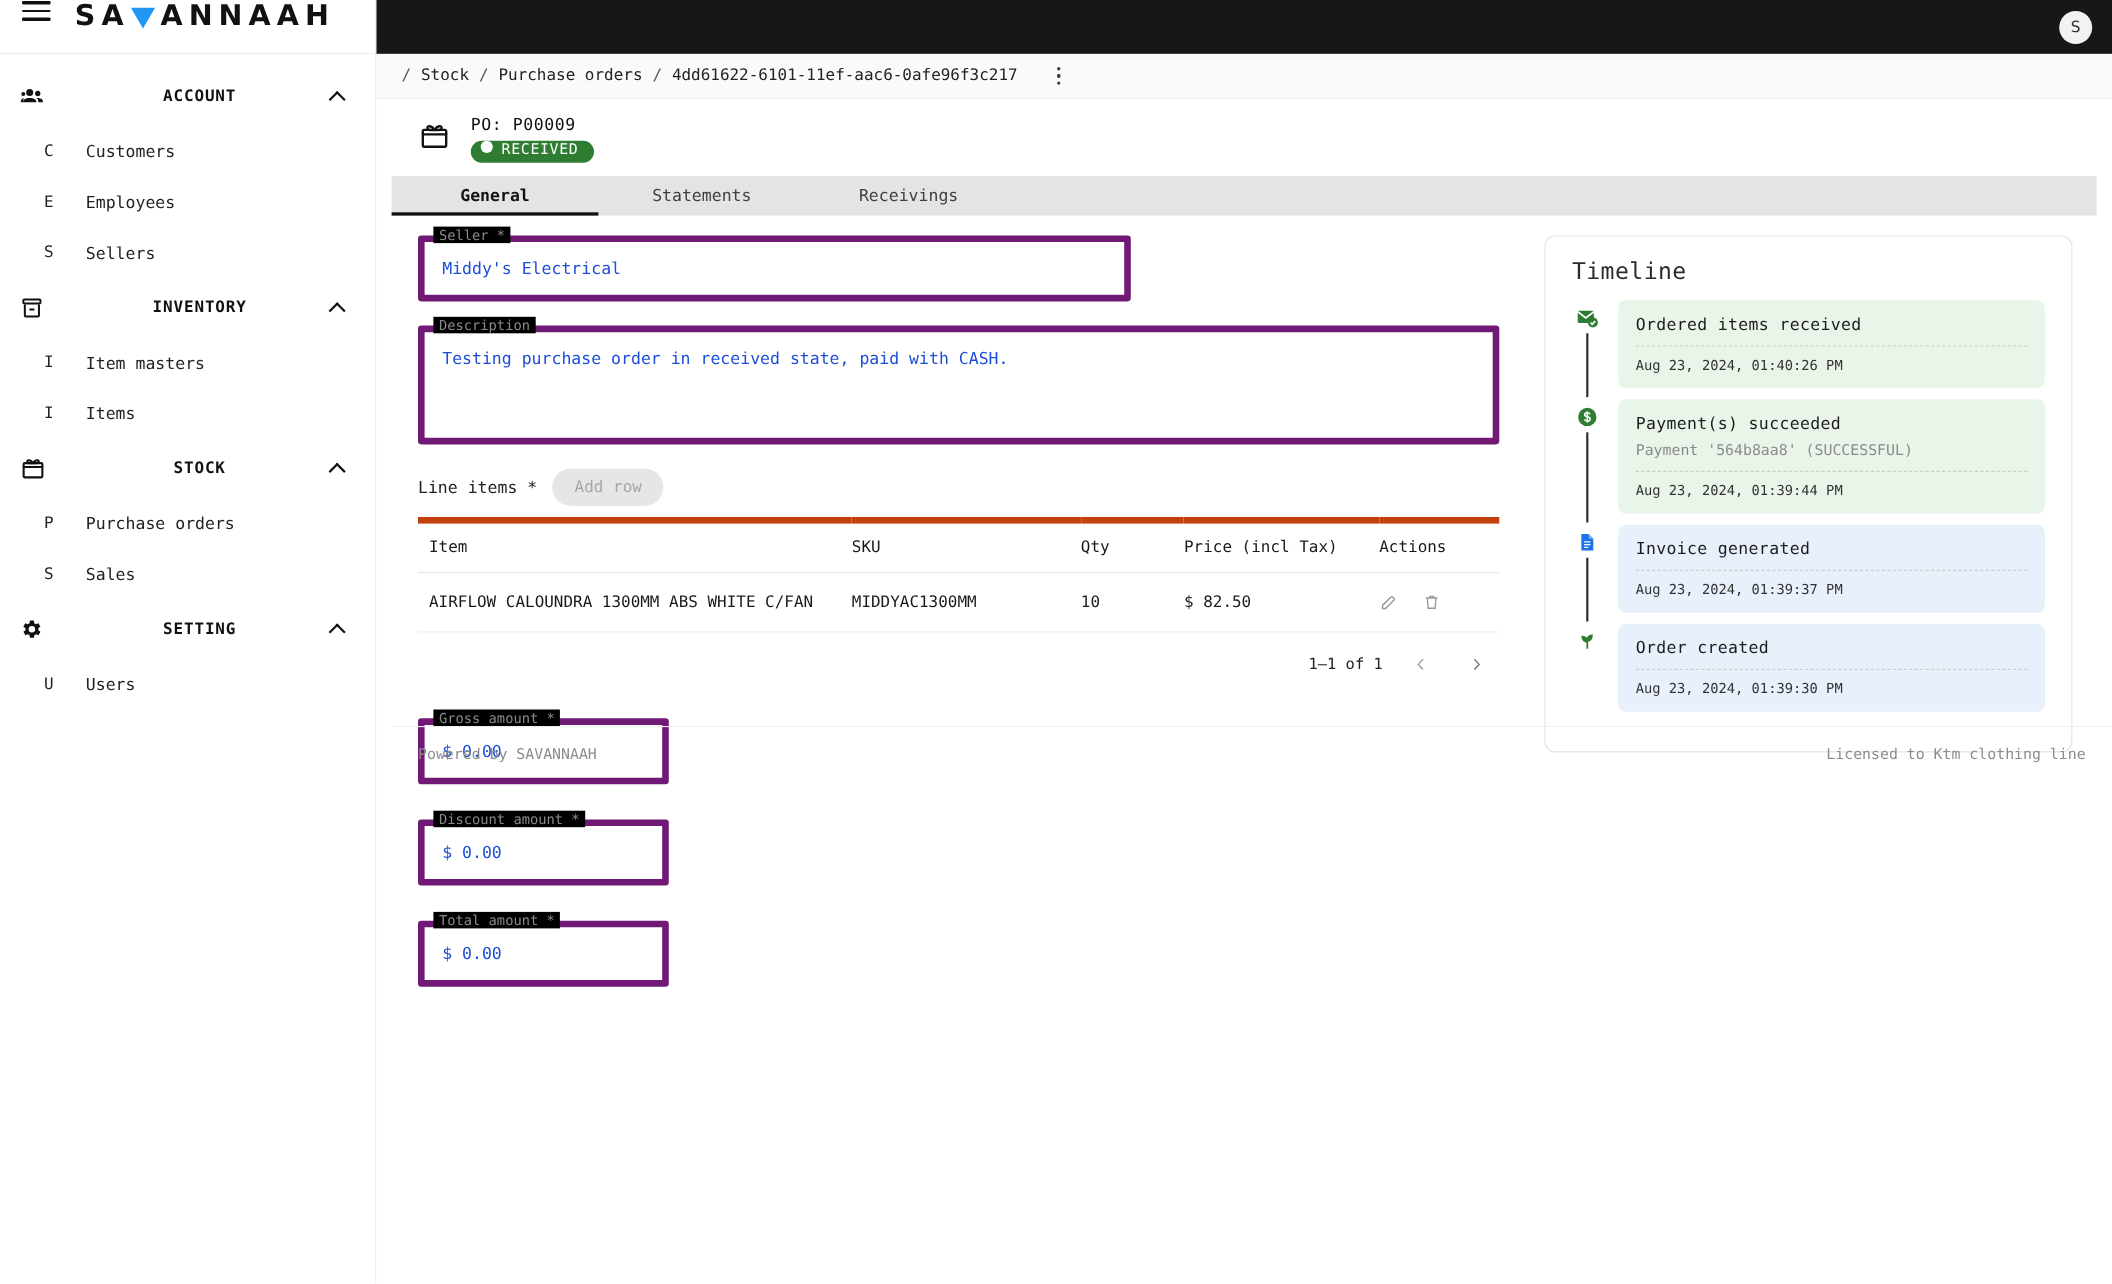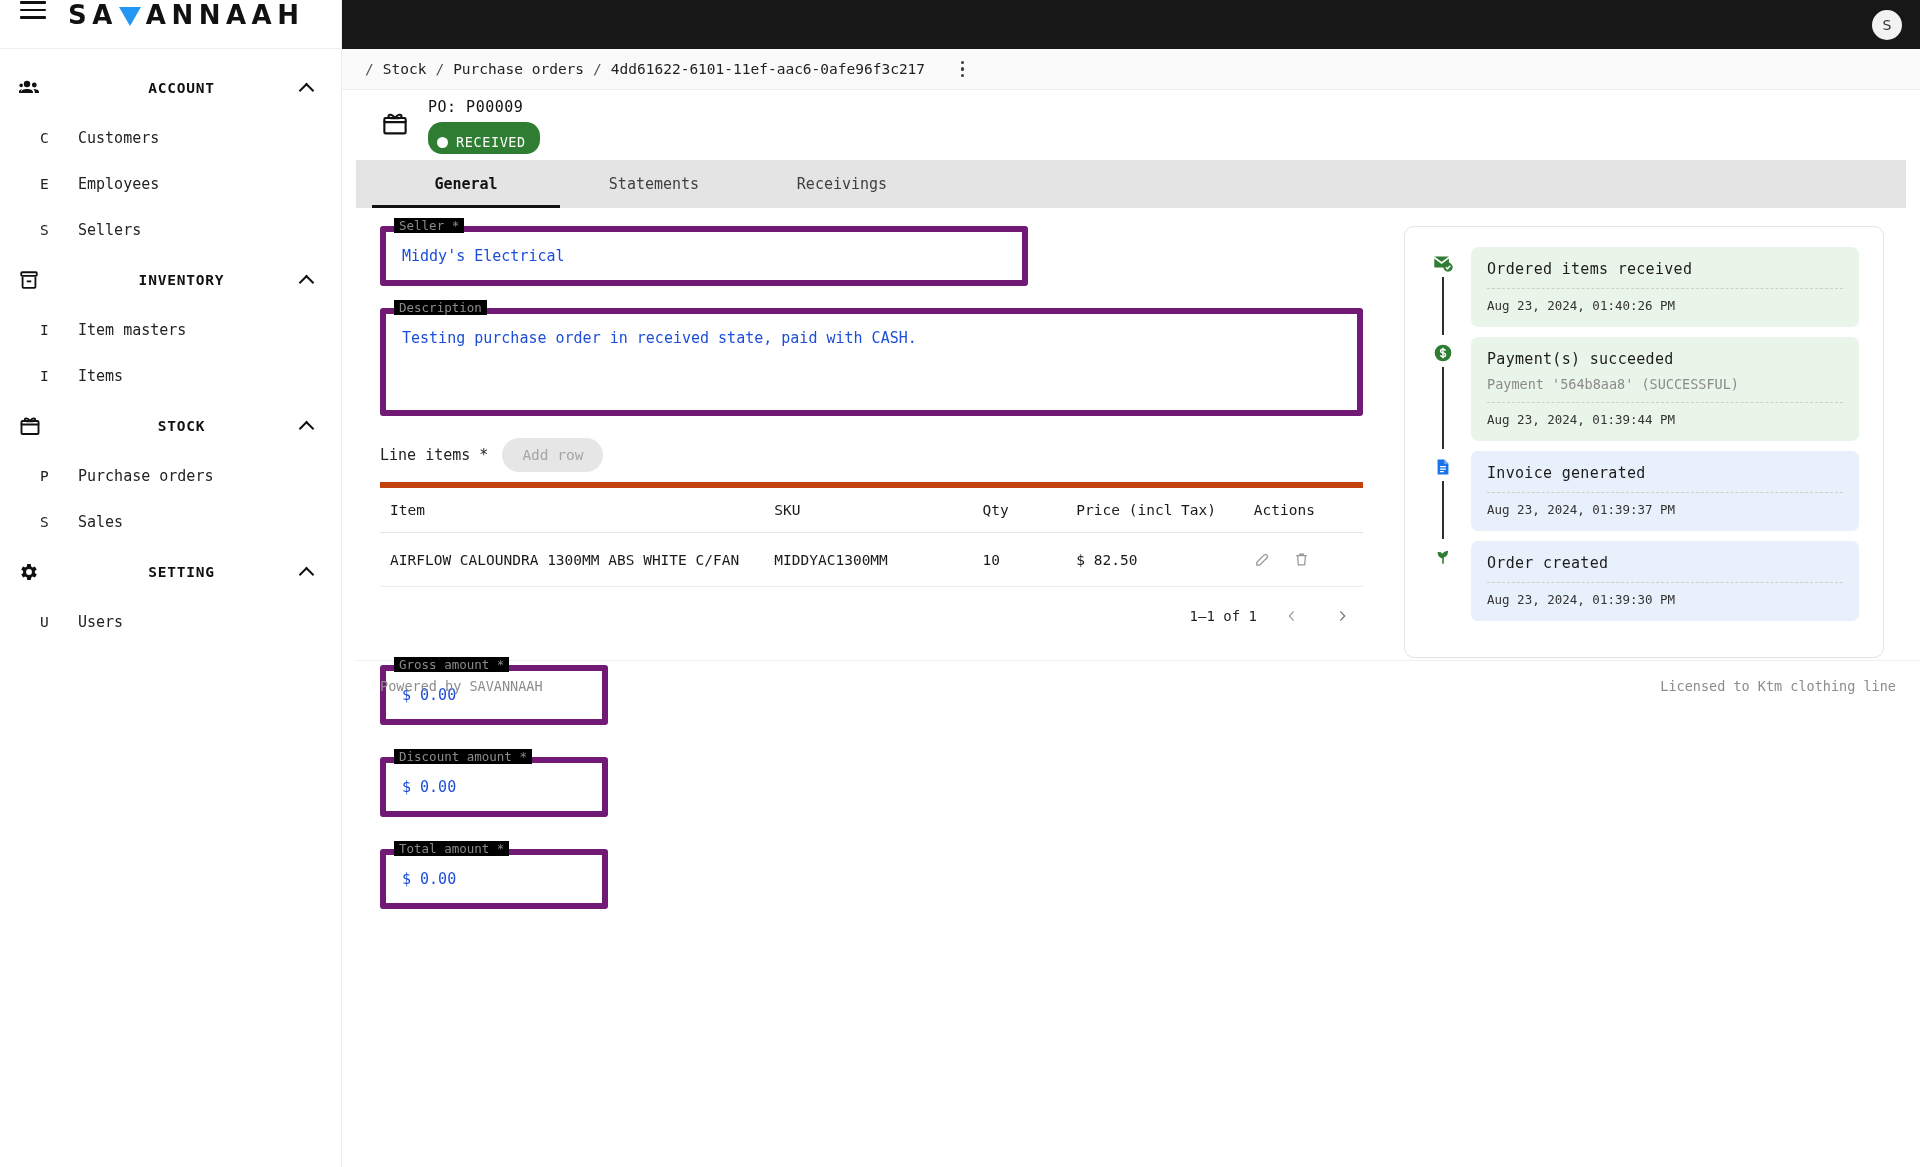--- a/index.html
+++ b/index.html
@@ -90,30 +90,30 @@
 
   .content { padding: 0 14px; }
   .pohead {
     background: #fff; display: flex; align-items: center; gap: 18px;
     padding: 14px 0 12px 24px; height: 70px;
   }
   .pohead .boxicon { color: #111; }
   .po-meta { display: flex; flex-direction: column; gap: 6px; }
   .po-title { font-size: 15px; color: #111; letter-spacing: 0.5px; }
   .badge {
-    display: inline-flex; align-items: center; gap: 8px;
+    display: inline-flex; align-items: flex-start; gap: 8px;
     background: #2e7d32; color: #fff; border-radius: 14px;
-    padding: 12px 14px 4px 9px; font-size: 13.5px; letter-spacing: 0.6px;
+    padding: 0 14px 4px 9px; font-size: 13.5px; letter-spacing: 0.6px;
     width: fit-content;
   }
   .badge .dot { width: 11px; height: 11px; border-radius: 50%; background: #fff; display: block; }
 
   .tabbar {
-    background: #e4e4e4; height: 48px; display: flex; align-items: stretch;
-    padding-left: 16px;
+    background: #e4e4e4; height: 36px; display: flex; align-items: stretch;
+    padding-left: 0;
   }
   .tab {
     min-width: 188px; display: flex; align-items: center; justify-content: center;
     font-size: 15px; color: #3f3f3f; cursor: pointer; position: relative;
   }
   .tab.active { color: #111; font-weight: 700; }
   .tab.active::after {
     content: ""; position: absolute; left: 0; right: 0; bottom: 0;
     height: 3px; background: #111;
   }
@@ -432,20 +432,21 @@
               <div class="box">
                 <span>$</span>
                 <span>0.00</span>
               </div>
             </div>
           </div>
         </div>
 
         <div class="right-col">
           <div class="tl-card">
+            <div class="tl-title">Timeline</div>
 
             <div class="tl-item">
               <div class="tl-rail">
                 <span class="tl-ico">
                   <svg width="22" height="22" viewBox="0 0 24 24">
                       <rect x="2.5" y="5" width="16" height="12" rx="1.3" fill="#2e7d32"></rect>
                       <path d="M2.5 6l8 6 8-6" stroke="#fff" stroke-width="1.8" fill="none"></path>
                       <circle cx="17.5" cy="16.5" r="5" fill="#2e7d32"></circle>
                       <path d="M15.2 16.6l1.7 1.7 3-3.2" stroke="#fff" stroke-width="1.7" fill="none"></path>
                     </svg>

